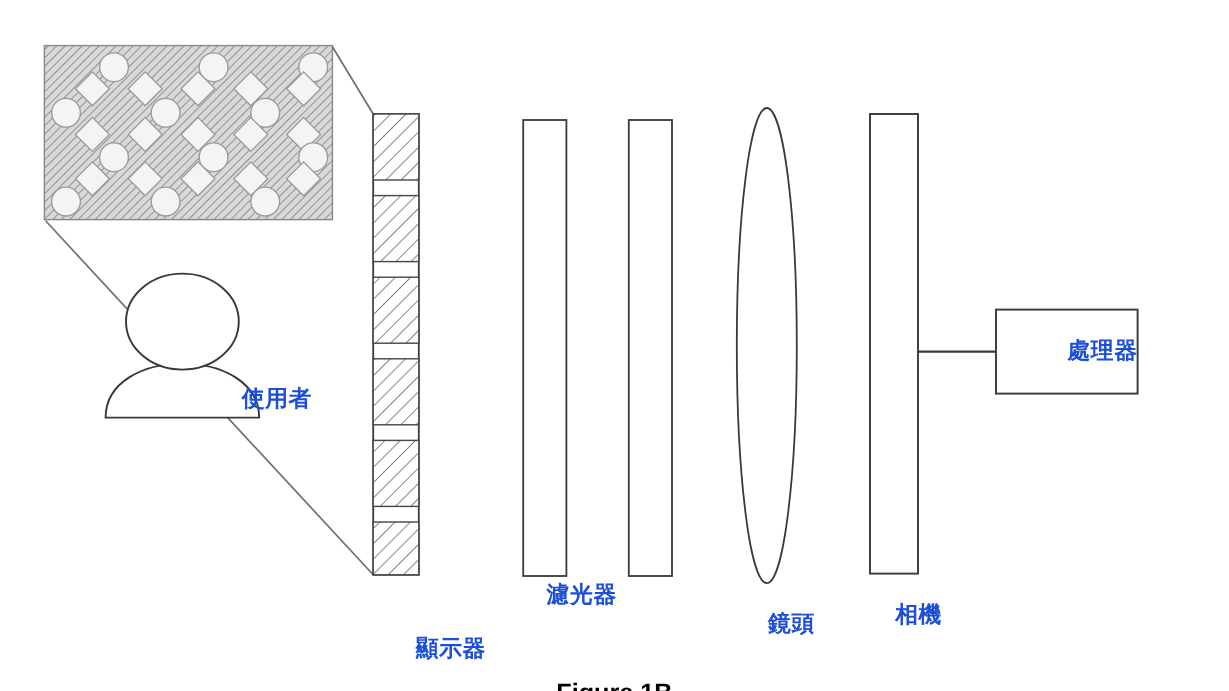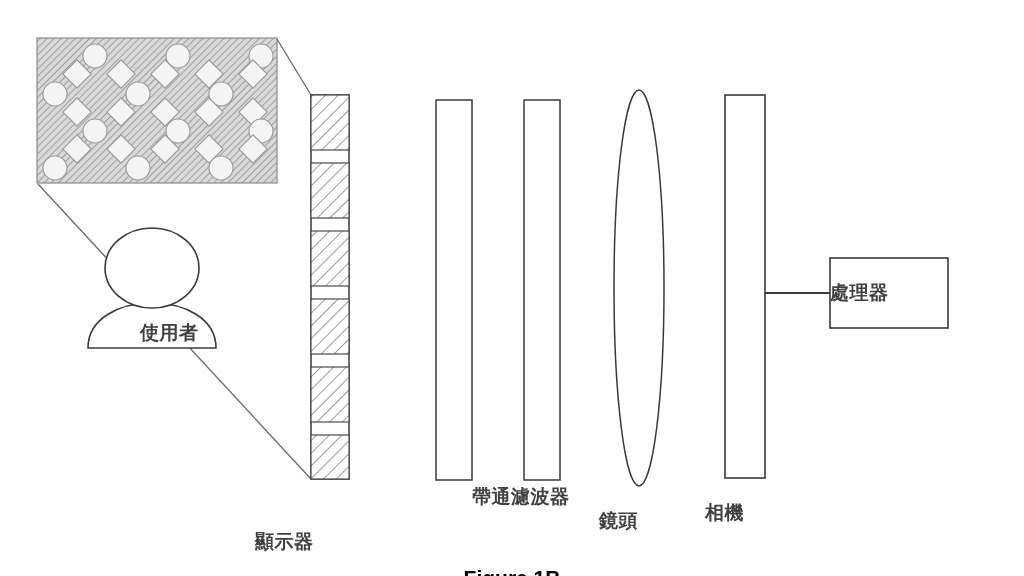--- a/index.html
+++ b/index.html
@@ -20,22 +20,22 @@
   #diagram-svg {
     position: absolute;
     left: 0;
     top: 0;
     width: 1024px;
     height: 576px;
   }
   .lbl {
     position: absolute;
     font-weight: bold;
-    color: #404040;
-    text-align: left;
+    color: #1d4ed8;
+    text-align: right;
     line-height: 1.18;
     white-space: pre;
     letter-spacing: 0.5px;
   }
   .lbl-component {
     font-size: 19px;
   }
   .lbl-display {
     font-size: 19px;
   }
@@ -147,22 +147,22 @@
     <rect x="830" y="258" width="118" height="70" fill="#ffffff" stroke="#3a3a3a" stroke-width="1.6"></rect>
   </svg>
 
   <div class="lbl lbl-user" style="left:92px; top:322px; width:120px;margin-left:48px;">使用者</div>
 
   <div class="lbl lbl-display" style="left:255px; top:486px; width:150px;">
     <div>顯示器</div>
     
   </div>
 
+  <div class="lbl lbl-component" style="left:394px; top:486px; width:120px;">濾光器</div>
 
-  <div class="lbl lbl-component" style="left:472px; top:486px; width:140px;">帶通濾波器</div>
 
   <div class="lbl lbl-component" style="left:599px; top:510px; width:80px;">鏡頭</div>
 
   <div class="lbl lbl-component" style="left:705px; top:502px; width:80px;">相機</div>
 
   <div class="lbl lbl-processor" style="left:830px; top:282px; width:118px;">處理器</div>
 
   <div class="caption" style="left:412px; top:566px; width:200px; overflow:hidden; height:10px;">Figure 1B</div>
 
 </div>

